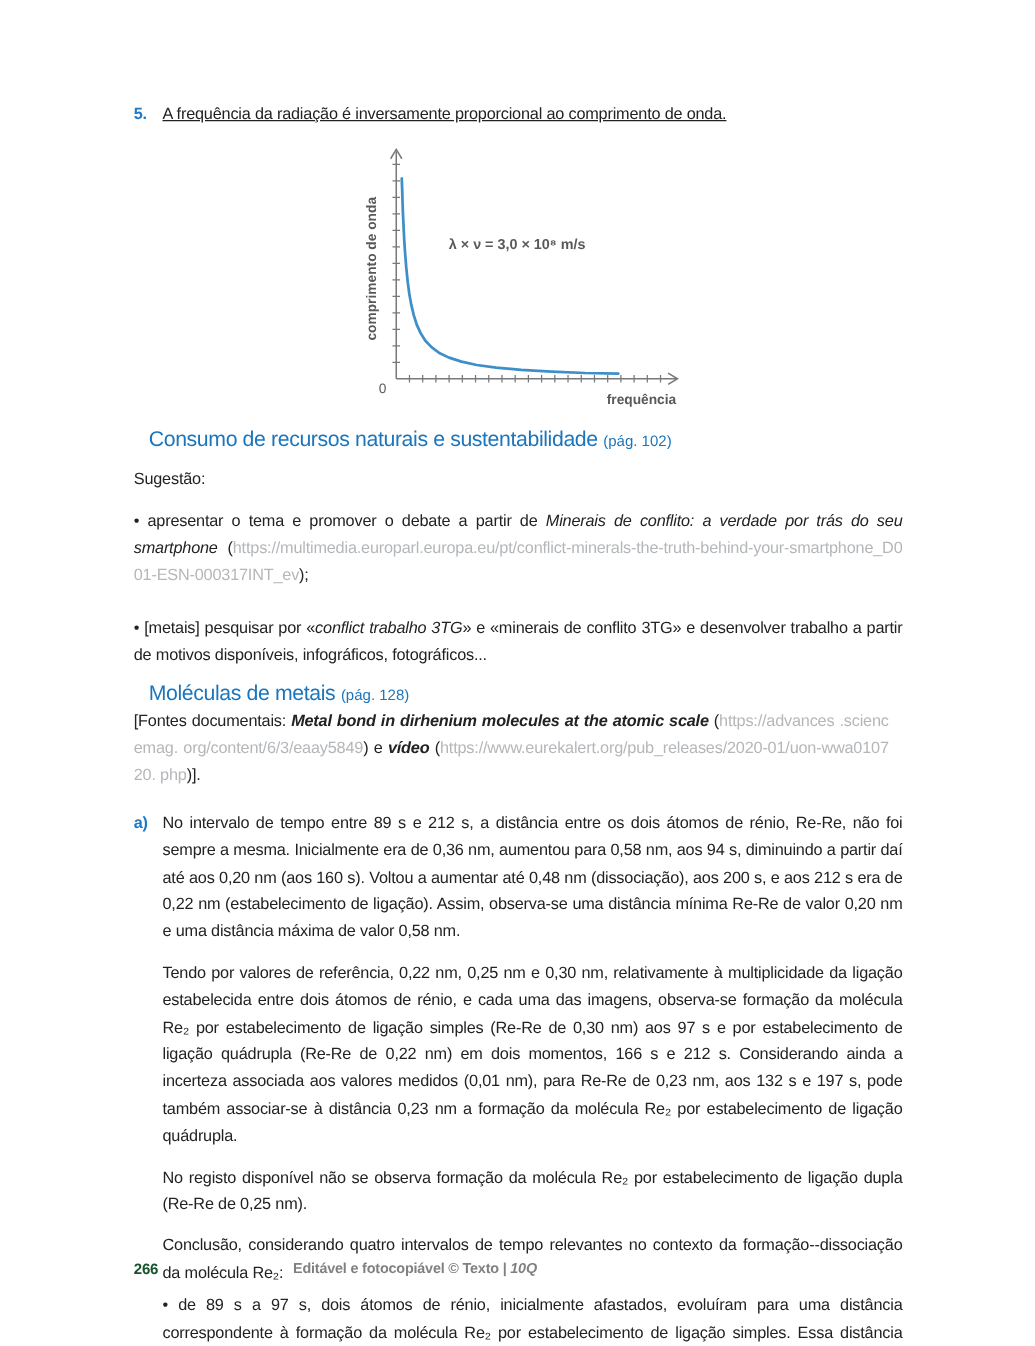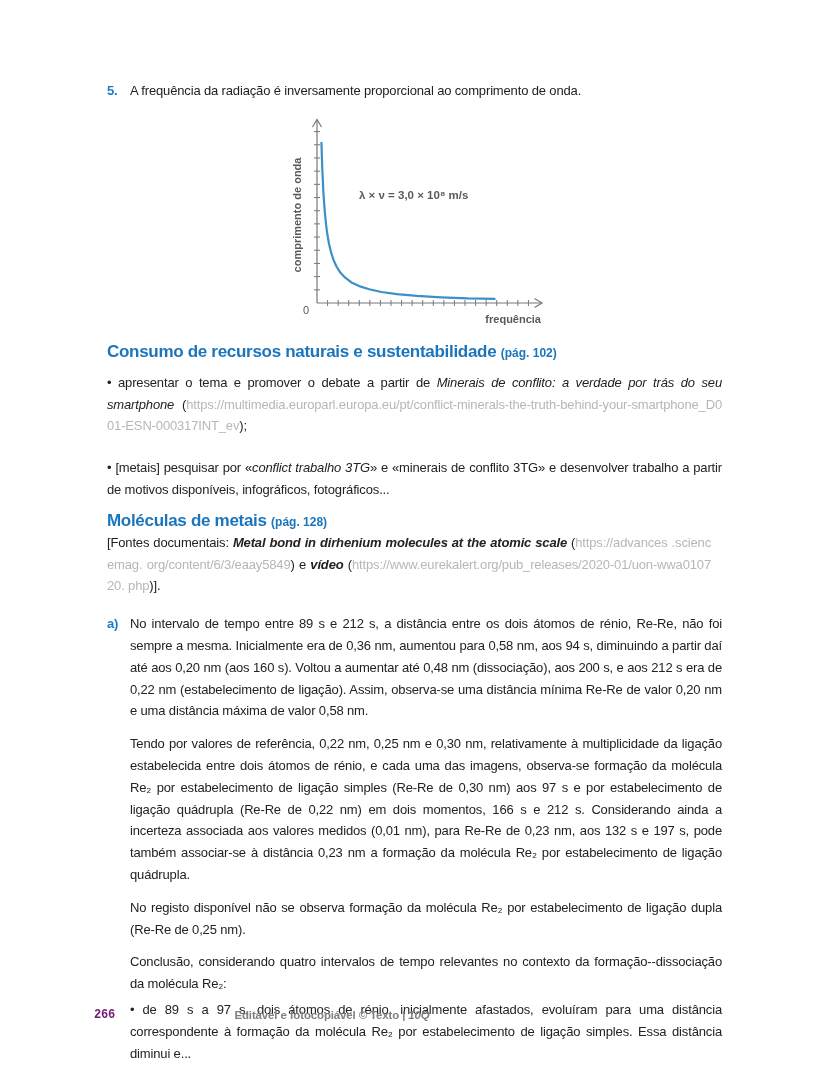--- a/index.html
+++ b/index.html
@@ -31,53 +31,53 @@
   }
   .answer-row .answer-body{flex:1;min-width:0;}
   p.just{text-align:justify;margin-bottom:20px;}
   p.plain{margin-bottom:10px;}
   .chart-wrap{margin:8px 0 0 182px;width:280px;height:222px;}
   h1.sec{
     color:var(--heading-blue);
     font-size:17px;
     letter-spacing:-0.3px;
     line-height:20px;
-    font-weight:bold;
-    margin:10px 0 9px 0;
+    font-weight:normal;
+    margin:10px 0 9px 12px;
   }
   h1.sec .pageref{font-size:12px;letter-spacing:0;}
   .italic{font-style:italic;}
   .bolditalic{font-weight:bold;font-style:italic;}
   .url{color:var(--link-gray);word-break:break-all;}
   .sources{text-align:justify;margin:-2px 11px 10px 0;}
   .spacer6{height:6px;}
   .footer{
     position:absolute;left:0;top:1008px;width:828px;
     font-size:12px;font-weight:bold;line-height:15px;
   }
-  .footer .pagenum{position:absolute;left:94px;top:0;color:#701a75;font-family:Liberation Mono, monospace;}
+  .footer .pagenum{position:absolute;left:107px;top:0;color:#14532d;}
   .footer .center{
     position:absolute;left:0;width:664px;text-align:center;
     color:var(--footer-gray);font-size:11.5px;
   }
   
   .ax-label{font-family:"Liberation Sans",sans-serif;font-size:11px;font-weight:bold;fill:#58595b;letter-spacing:0;}
   .ax-annot{font-family:"Liberation Sans",sans-serif;font-size:11.5px;font-weight:bold;fill:#58595b;letter-spacing:0;}
   .ax-origin{font-family:"Liberation Sans",sans-serif;font-size:11px;fill:#58595b;}
 </style>
 </head>
 <body>
 
 <div class="page">
   <div class="content">
 
     <div class="answer-row">
       <span class="marker">5.</span>
       <div class="answer-body">
-        <p class="plain" style="margin-bottom:0;">A frequência da radiação é inversamente proporcional ao comprimento de onda.</p>
+        <p class="plain" style="margin-bottom:0;text-decoration:underline;">A frequência da radiação é inversamente proporcional ao comprimento de onda.</p>
       </div>
     </div>
 
     <div class="chart-wrap">
       <svg id="chart-svg" width="280" height="222" viewBox="0 0 280 222">
 
         <line x1="28" y1="193" x2="28" y2="11" stroke="#77787b" stroke-width="1.2"></line>
         <line x1="28" y1="193" x2="252" y2="193" stroke="#77787b" stroke-width="1.2"></line>
 
         <path d="M23.5,17 L28,9.5 L32.5,17" fill="none" stroke="#77787b" stroke-width="1.2"></path>
@@ -118,20 +118,21 @@
           <line x1="25" y1="74.33333333333333" x2="31" y2="74.33333333333333" stroke="#77787b" stroke-width="1"></line>
           <line x1="25" y1="61.14814814814815" x2="31" y2="61.14814814814815" stroke="#77787b" stroke-width="1"></line>
           <line x1="25" y1="47.96296296296296" x2="31" y2="47.96296296296296" stroke="#77787b" stroke-width="1"></line>
           <line x1="25" y1="34.77777777777777" x2="31" y2="34.77777777777777" stroke="#77787b" stroke-width="1"></line>
           <line x1="25" y1="21.59259259259258" x2="31" y2="21.59259259259258" stroke="#77787b" stroke-width="1"></line>
           <polyline points="32.4,32.8 32.7,40.5 32.9,47.4 33.3,59.5 33.8,69.8 34.4,82.5 35.1,92.8 36.0,104.0 37.1,114.9 38.4,124.8 40.0,133.7 42.0,142.1 44.4,149.7 47.5,156.5 51.3,162.6 56.2,167.7 62.4,172.4 70.2,176.1 80.2,179.3 92.4,182.0 107.9,184.1 127.9,185.9 152.3,187.3 179.0,188.4 205.6,188.9" fill="none" stroke="#3d8fc9" stroke-width="2.2" stroke-linecap="round" stroke-linejoin="round"></polyline>
         </svg>
     </div>
 
     <h1 class="sec"><span>Consumo de recursos naturais e sustentabilidade</span> <span class="pageref">(pág. 102)</span></h1>
+    <p class="plain" style="margin-bottom:12px;">Sugestão:</p>
 
     <p class="just"><span>• </span><span>apresentar o tema e promover o debate a partir de </span><span class="italic">Minerais de conflito: a verdade por trás do seu smartphone</span><span> (</span><span class="url">https://multimedia.europarl.europa.eu/pt/conflict-minerals-the-truth-behind-your-smartphone_D001-ESN-000317INT_ev</span><span>);</span></p>
 
     <p class="just" style="margin-bottom:6px;"><span>• </span><span>[metais] pesquisar por «</span><span class="italic">conflict trabalho 3TG</span><span>» e «minerais de conflito 3TG» e desenvolver trabalho a partir de motivos disponíveis, infográficos, fotográficos...</span></p>
 
     <h1 class="sec" style="margin-bottom:2px;"><span>Moléculas de metais</span> <span class="pageref">(pág. 128)</span></h1>
 
     <p class="sources"><span>[Fontes documentais: </span><span class="bolditalic">Metal bond in dirhenium molecules at the atomic scale</span><span> (</span><span class="url">https://advances .sciencemag. org/content/6/3/eaay5849</span><span>) e </span><span class="bolditalic">vídeo</span><span> (</span><span class="url">https://www.eurekalert.org/pub_releases/2020-01/uon-wwa010720. php</span><span>)].</span></p>
 
     <div class="spacer6"></div>

